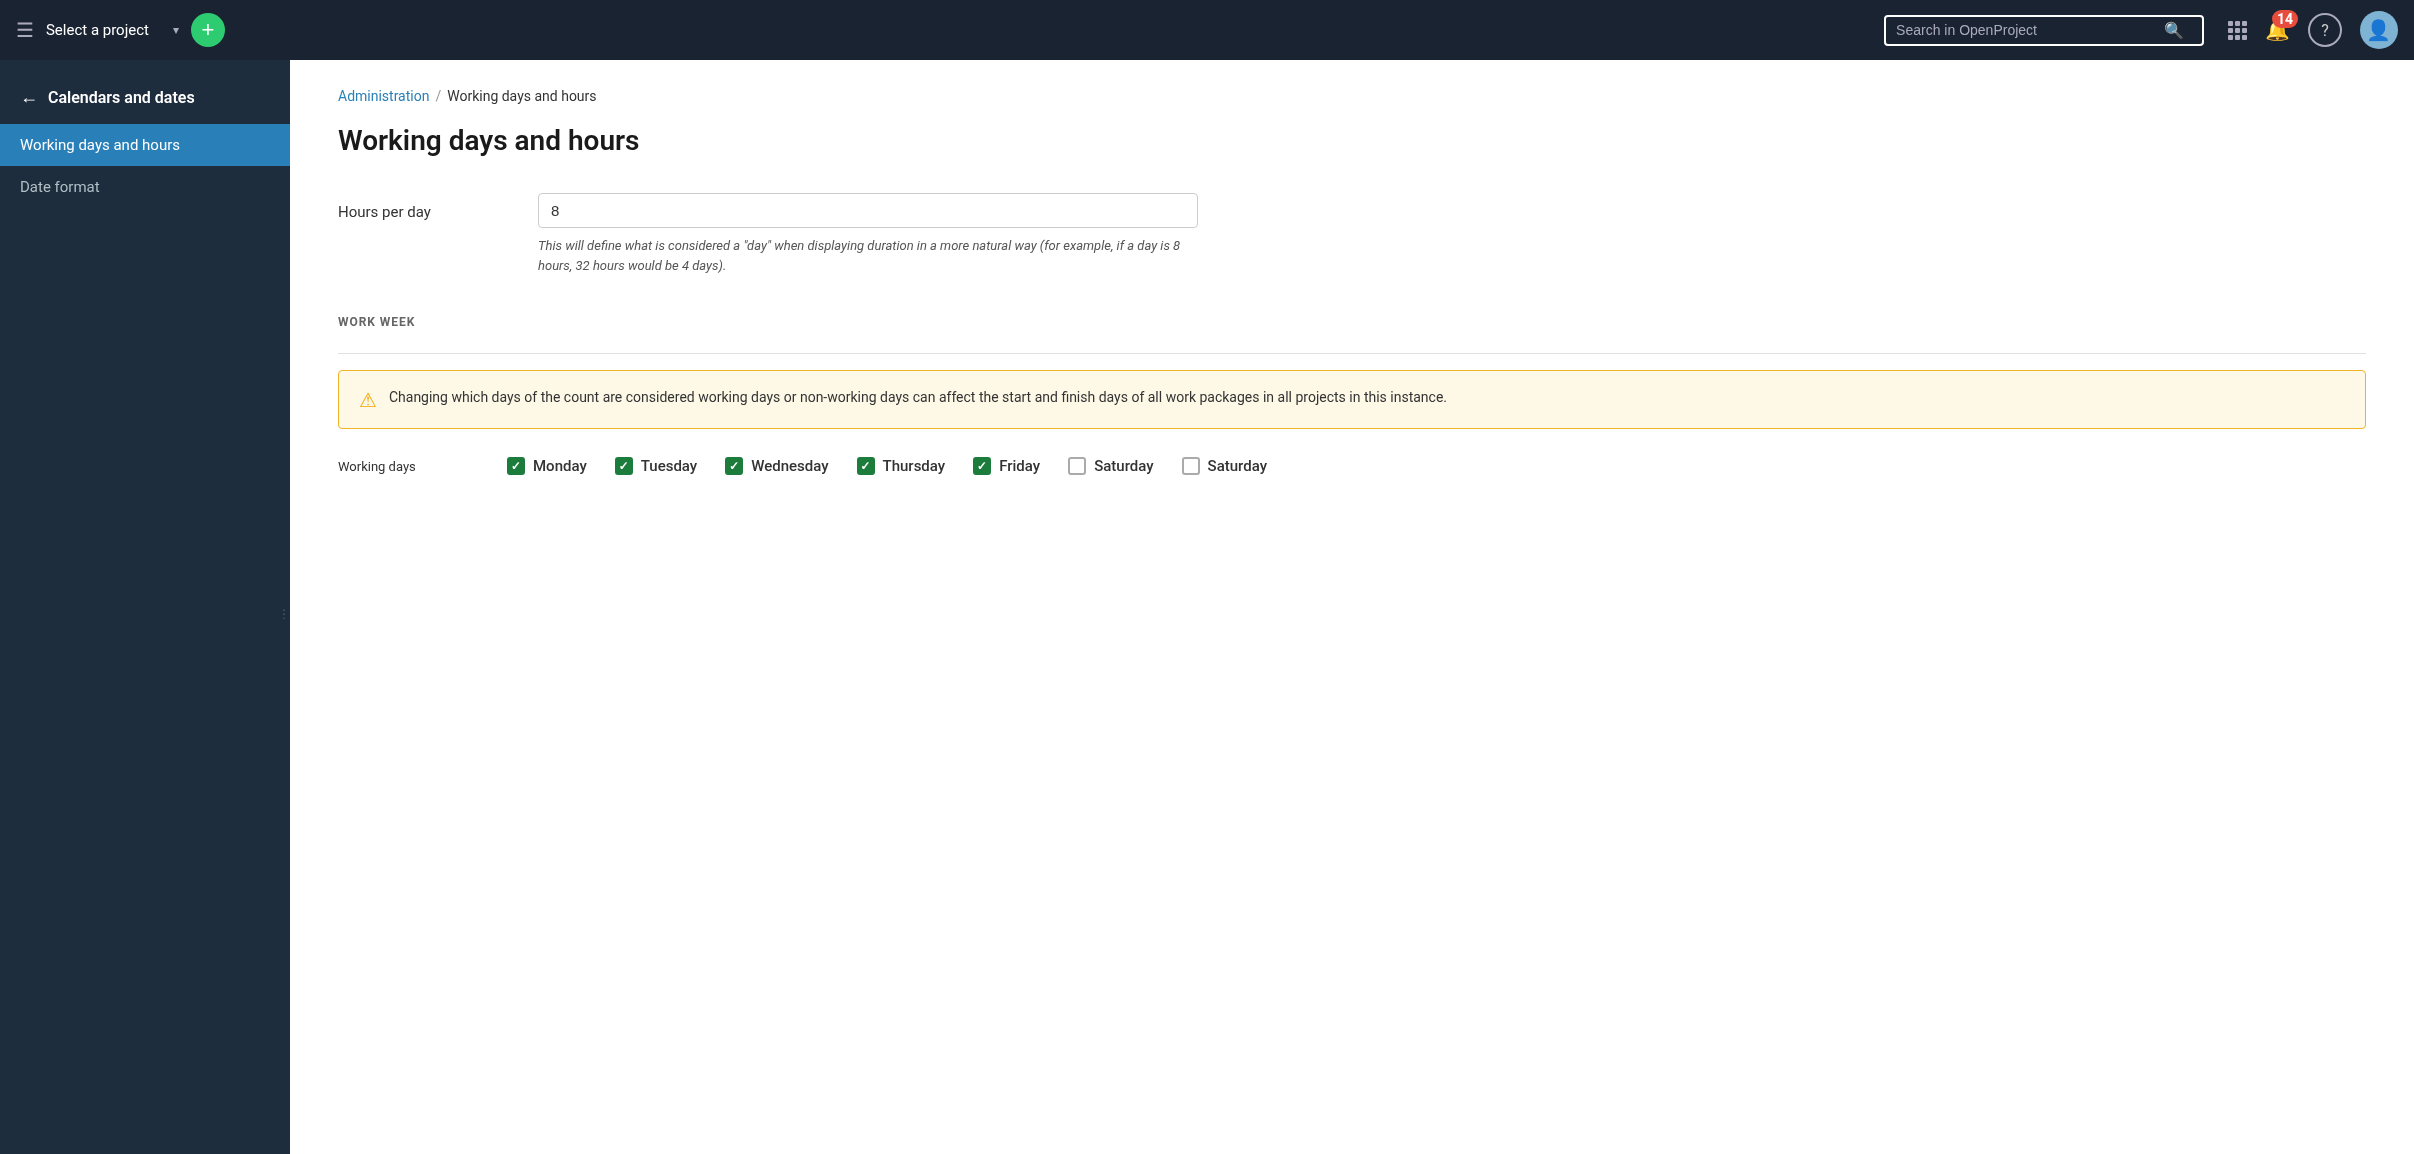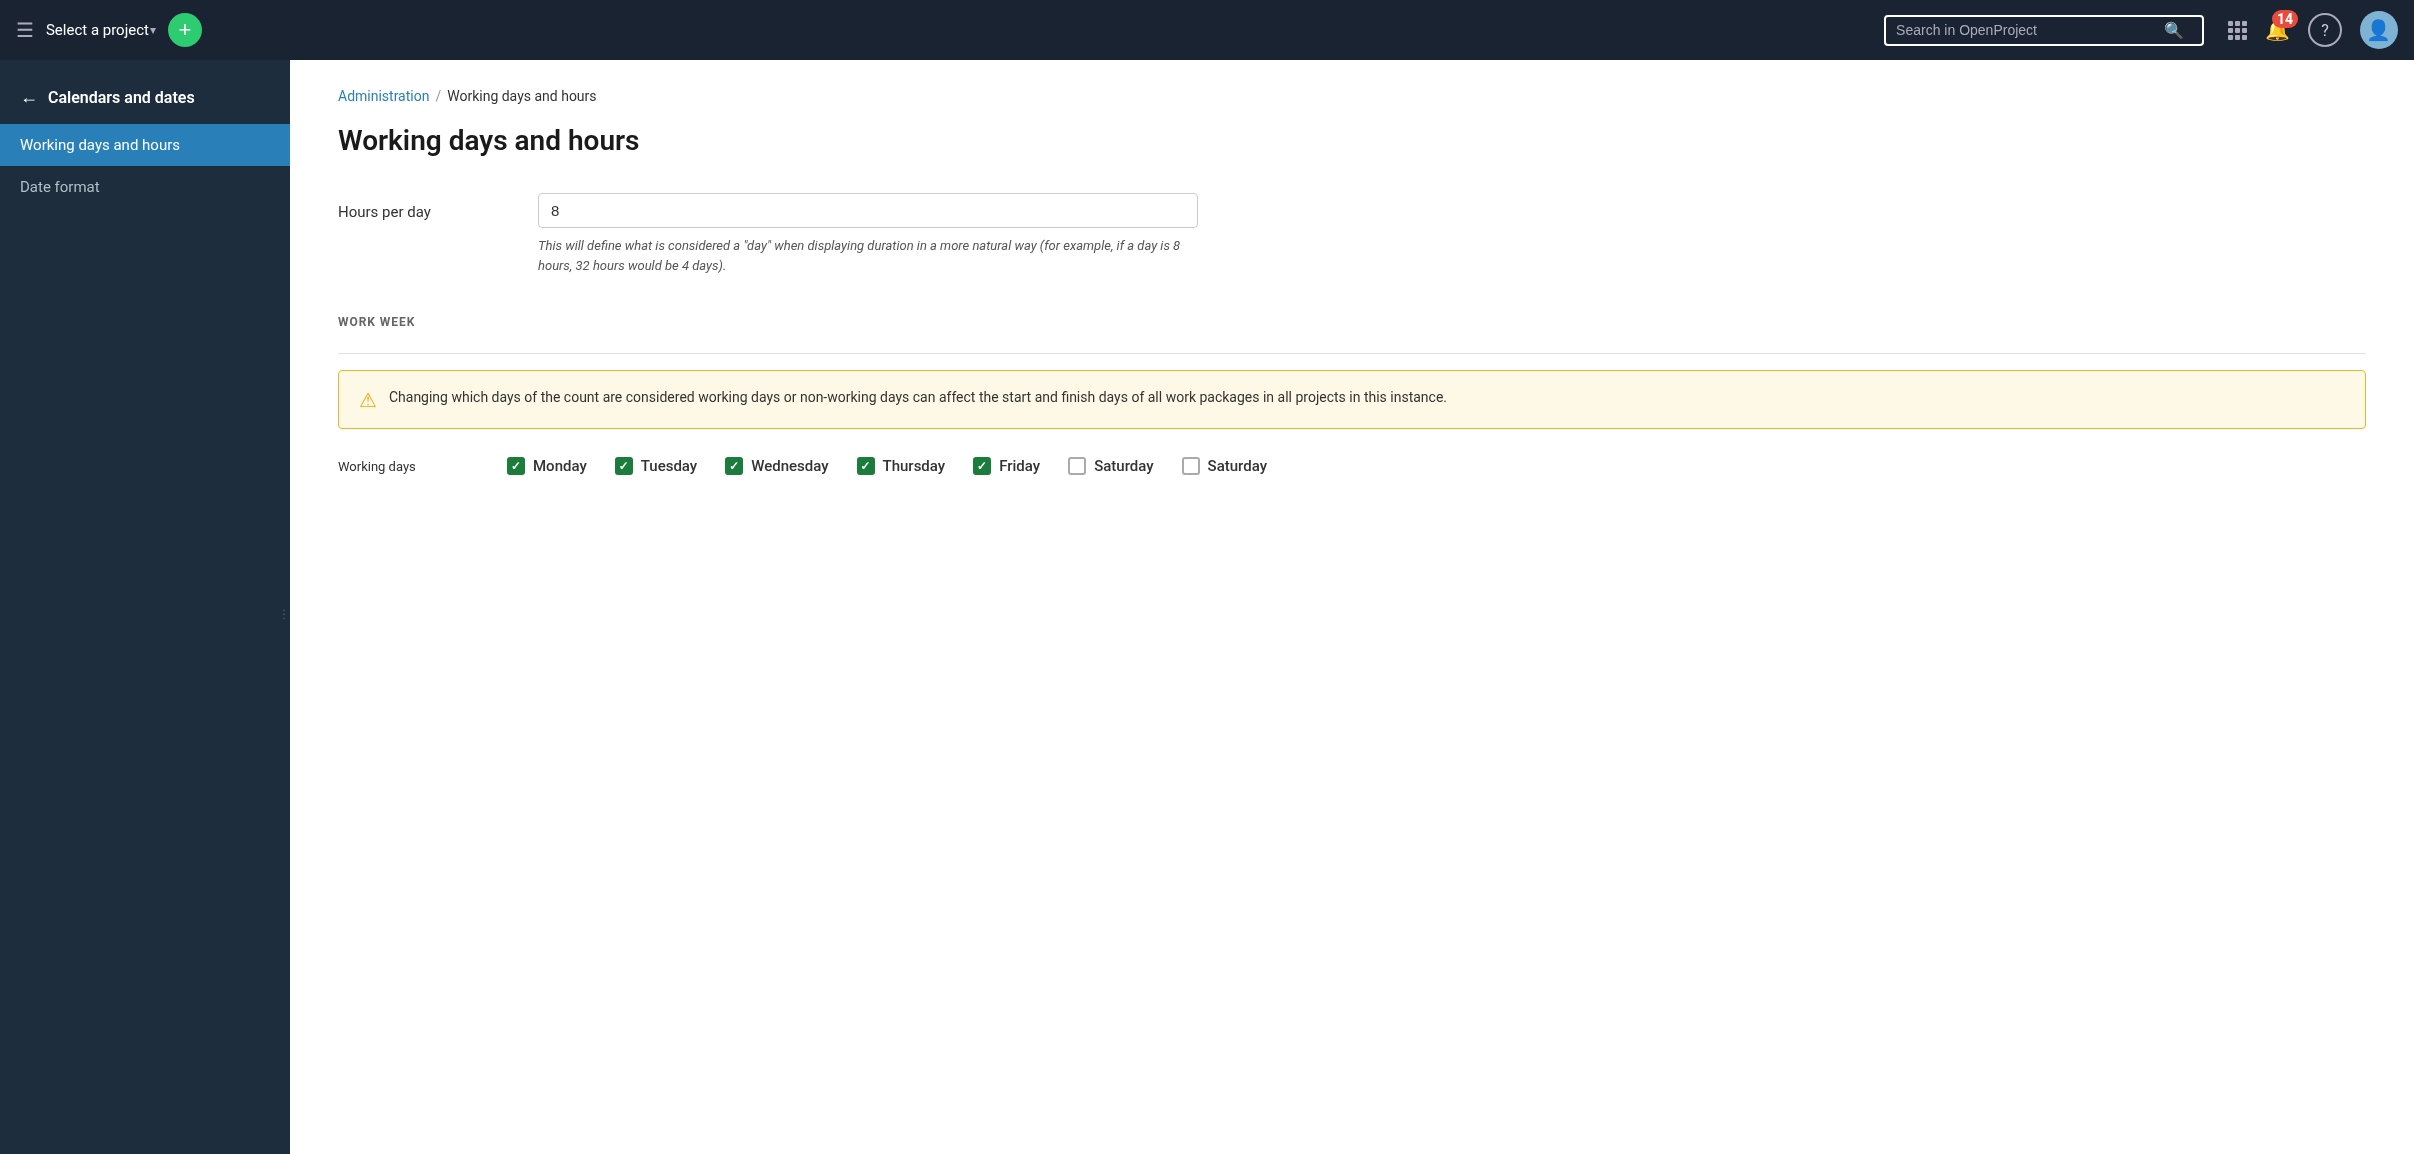--- a/index.html
+++ b/index.html
@@ -18,21 +18,21 @@
       z-index: 100;
     }
     .topnav-menu-icon {
       color: #aab;
       font-size: 20px;
       cursor: pointer;
     }
     .topnav-project-select {
       display: flex;
       align-items: center;
-      gap: 1px;
+      gap: 24px;
       color: #fff;
       font-size: 15px;
       cursor: pointer;
     }
     .topnav-project-select .chevron { font-size: 12px; color: #aab; }
     .topnav-add-btn {
       width: 34px; height: 34px;
       background: #2ecc71;
       border-radius: 50%;
       display: flex; align-items: center; justify-content: center;

